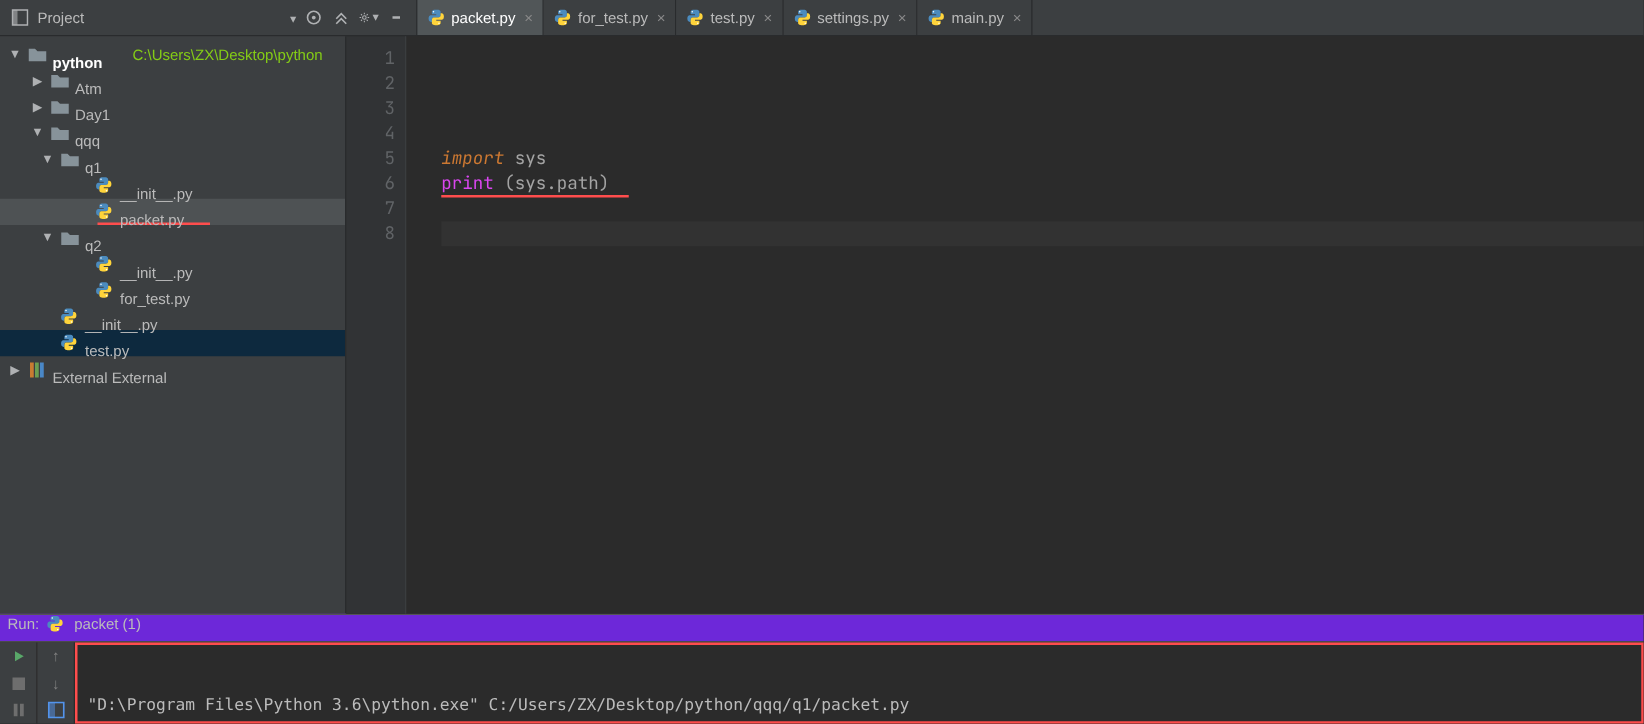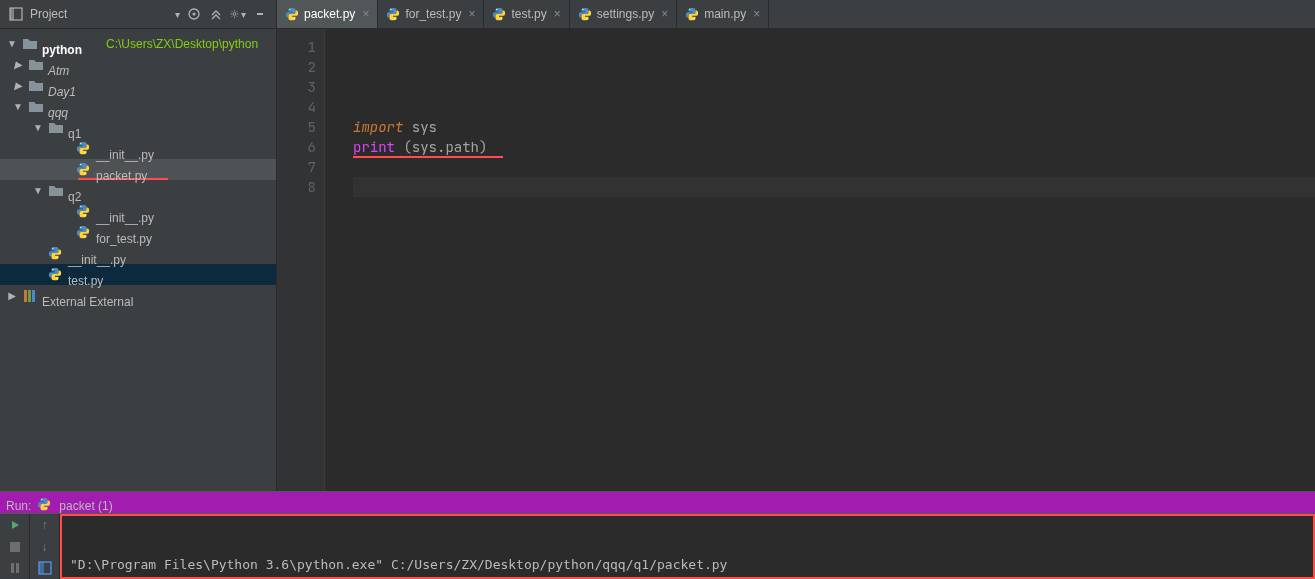--- a/index.html
+++ b/index.html
@@ -15,21 +15,21 @@
   flex-direction: column;
 }
 .tabs-row {
   height: 29px;
   background: #3c3f41;
   display: flex;
   align-items: stretch;
   border-bottom: 1px solid #292b2d;
 }
 .sidebar-header {
-  width: 277px;
+  width: 334px;
   display: flex;
   align-items: center;
   padding: 0 8px;
   gap: 6px;
   background: #3c3f41;
   border-right: 1px solid #292b2d;
 }
 .sidebar-header .title { flex: 1; color: #bbbbbb; }
 .sidebar-header .ticon {
   width: 16px; height: 16px;
@@ -80,21 +80,21 @@
   color: #afb1b3; font-size: 10px;
 }
 .chev.exp::before { content: "▼"; }
 .chev.col::before { content: "▶"; }
 .chev.none::before { content: ""; }
 .ficon { width: 16px; height: 16px; display: inline-flex; }
 .tree-item .label { color: #bbbbbb; margin-top: 12px; }
 .tree-item.top .label { color: #ffffff; font-weight: bold; }
 .tree-item .path { color: #84cc16; margin-left: 20px; }
 .indent-0 { padding-left: 6px; }
-.indent-1 { padding-left: 12px; font-style: italic; }
+.indent-1 { padding-left: 24px; }
 .indent-2 { padding-left: 32px; }
 .indent-3 { padding-left: 60px; }
 .editor {
   flex: 1;
   display: flex;
   background: #2b2b2b;
   font-family: "JetBrains Mono", Consolas, monospace;
   font-size: 14px;
   line-height: 20px;
   position: relative;
@@ -126,24 +126,24 @@
 }
 .red-tree-line {
   height: 2px;
   background: #ff4d4d;
   margin-left: 78px;
   width: 90px;
   margin-top: -2px;
 }
 .run-bar {
   height: 22px;
-  background: #a21caf;
+  background: #6d28d9;
   border-top: 1px solid #555555;
   display: flex;
-  align-items: flex-end;
+  align-items: flex-start;
   padding: 0 6px;
   gap: 6px;
   color: #bbbbbb;
 }
 .console-area {
   height: 66px;
   background: #2b2b2b;
   border-top: 1px solid #555;
   display: flex;
 }

